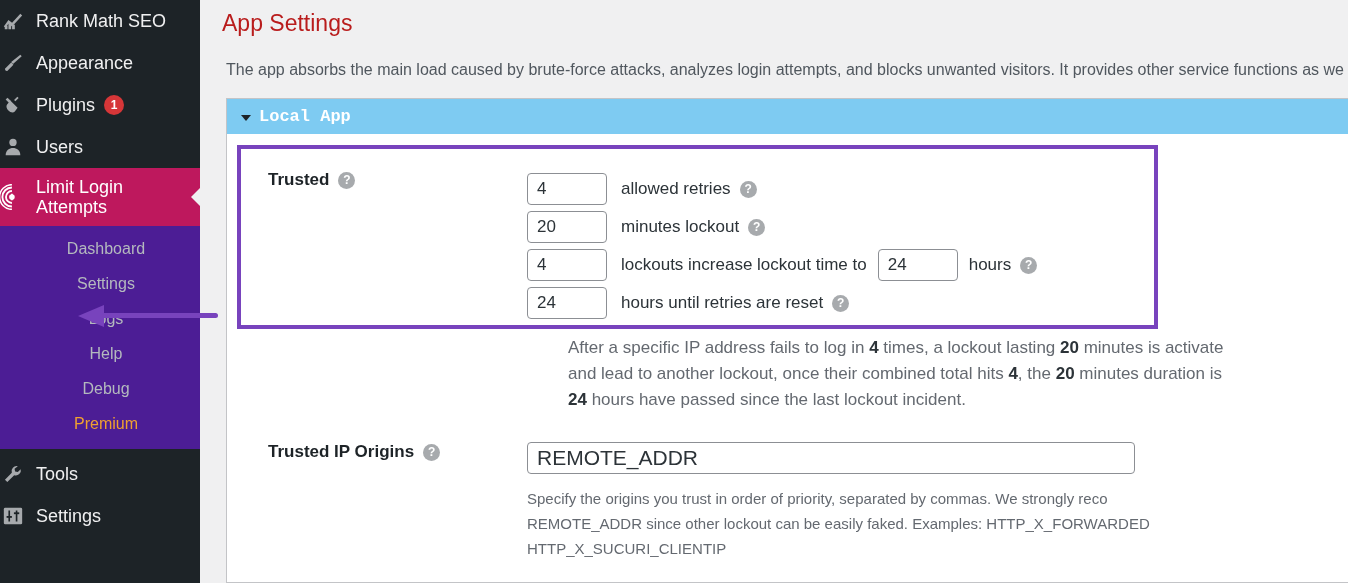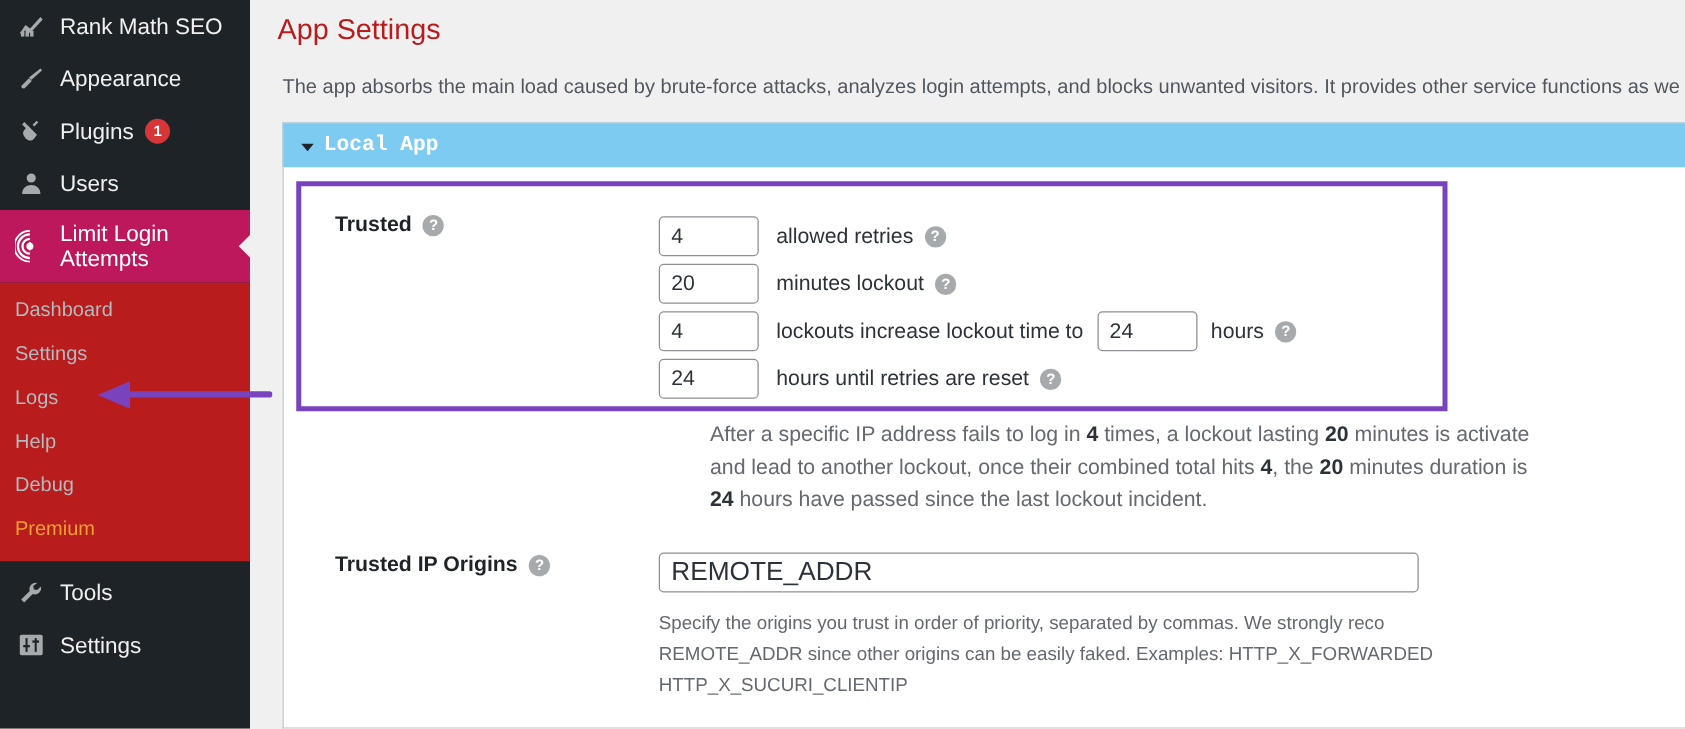--- a/index.html
+++ b/index.html
@@ -15,21 +15,20 @@
   .sidebar {
     position: absolute; left: 0; top: 0;
     width: 200px; height: 583px;
     background: #1d2327;
     color: #f0f0f1;
   }
   .nav-top { padding-top: 0; }
   .nav-item {
     display: flex; align-items: center;
     height: 42px;
-    padding-left: 12px;
     font-size: 18px;
     color: #f0f0f1;
     position: relative;
   }
   .nav-item .ico {
     width: 26px; height: 26px;
     margin-right: 10px;
     display: flex; align-items: center; justify-content: center;
     flex: 0 0 26px;
   }
@@ -57,22 +56,23 @@
     display: inline-flex; align-items: center; justify-content: center;
     min-width: 20px; height: 20px; padding: 0 6px;
     margin-left: 9px;
     border-radius: 10px;
     background: #d63638; color: #fff;
     font-size: 12px; font-weight: 600;
     line-height: 1;
   }
 
   .submenu {
-    background: #b91c1c;
+    background: #4c1d95;
     padding: 5px 0 8px 0;
+    text-align: center;
   }
   .sub-item {
     display: block;
     padding: 5px 0 5px 12px;
     font-size: 16px;
     color: #b4b9be;
     line-height: 25px;
   }
   .sub-item.premium { color: #f0a030; }
 
@@ -400,21 +400,21 @@
 
       <div class="field-row" style="padding-top:29px;">
         <div class="field-label">
           <span class="lbl-text">Trusted IP Origins</span>
           <span class="help">?</span>
         </div>
         <div>
           <input class="inp inp-wide" type="text" value="REMOTE_ADDR" style="">
           <div style="padding-top:12px;">
             <div class="small-desc">Specify the origins you trust in order of priority, separated by commas. We strongly reco</div>
-            <div class="small-desc">REMOTE_ADDR since other origins can be easily faked. Examples: HTTP_X_FORWARDED</div>
+            <div class="small-desc">REMOTE_ADDR since other lockout can be easily faked. Examples: HTTP_X_FORWARDED</div>
             <div class="small-desc">HTTP_X_SUCURI_CLIENTIP</div>
           </div>
         </div>
       </div>
 
     </div>
   </div>
 
   <div class="arrow-annot">
     <svg width="140" height="22" viewBox="0 0 140 22">

